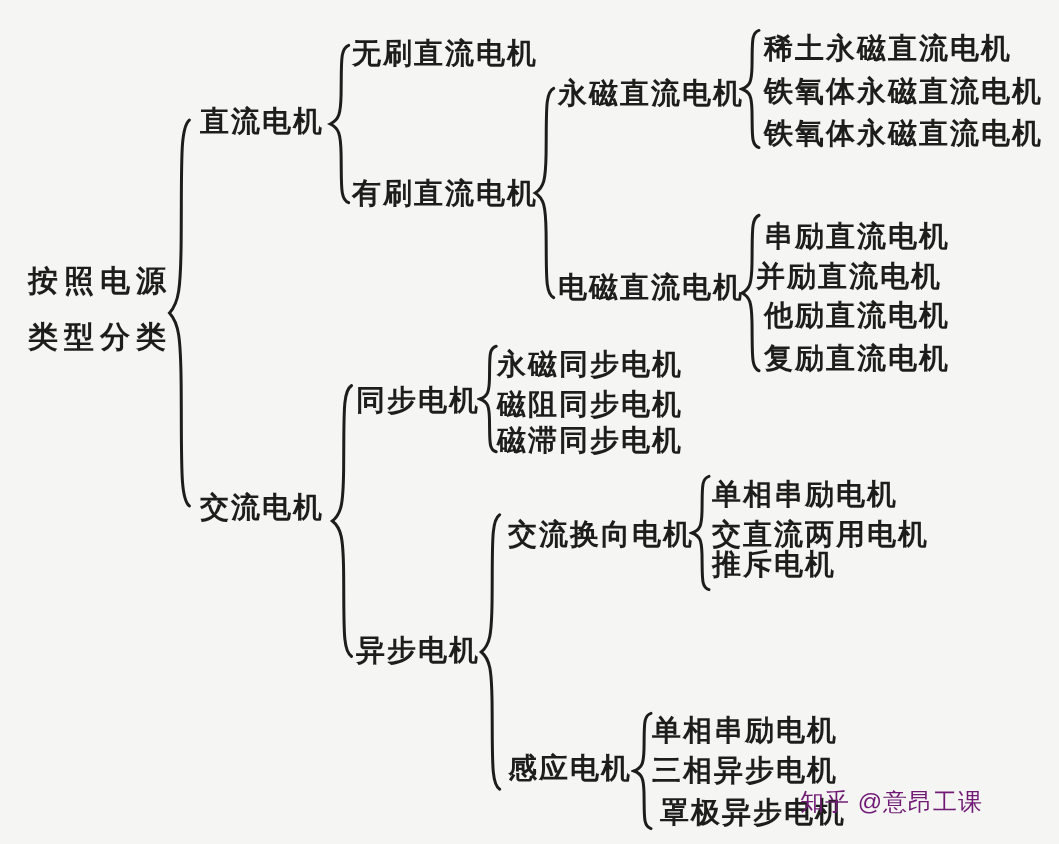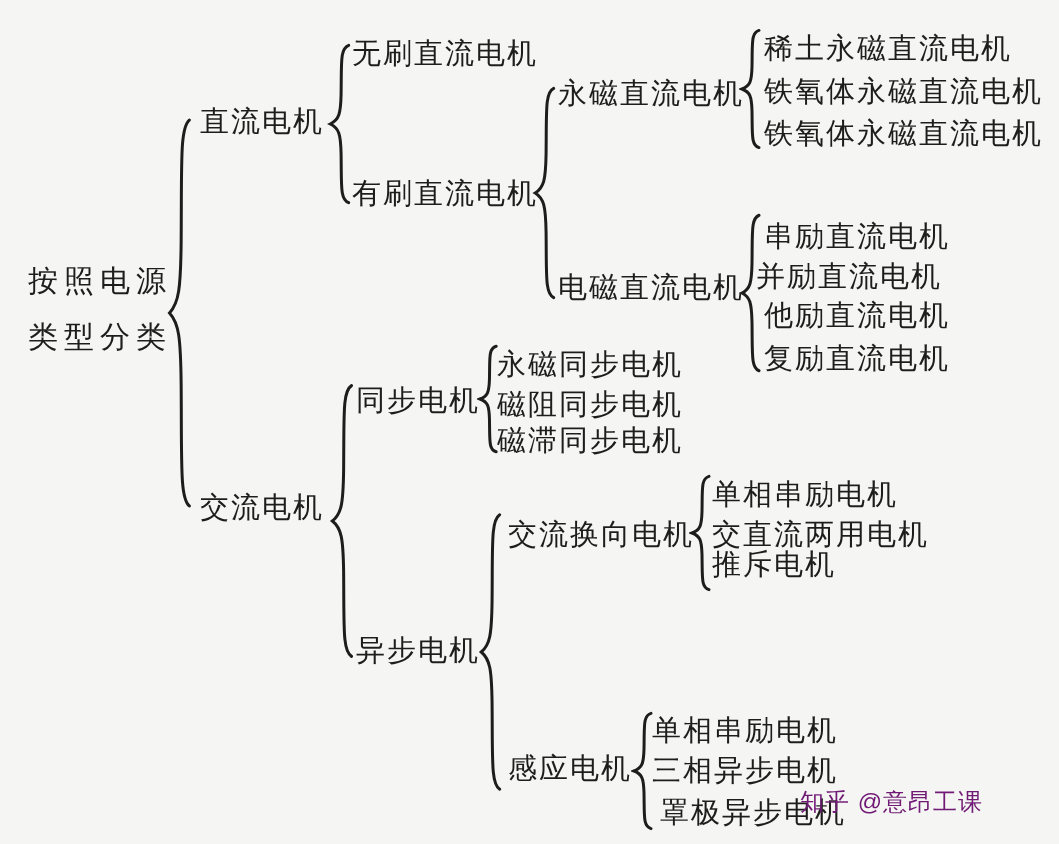--- a/index.html
+++ b/index.html
@@ -7,21 +7,21 @@
     position:relative;
     width:1059px;height:844px;
     background:#f5f5f3;
     color:#1d1d1b;
     font-family:"Liberation Serif","DejaVu Serif",serif;
     overflow:hidden;
   }
   .lbl{
     position:absolute;
     font-size:29px;
-    font-weight:400;
+    font-weight:700;
     letter-spacing:2px;
     line-height:1.1;
     white-space:nowrap;
   }
   .root-lbl{
     font-size:30px;
     letter-spacing:6px;
   }
   .brace{position:absolute;}
   .brace svg{display:block;width:100%;height:100%;}

